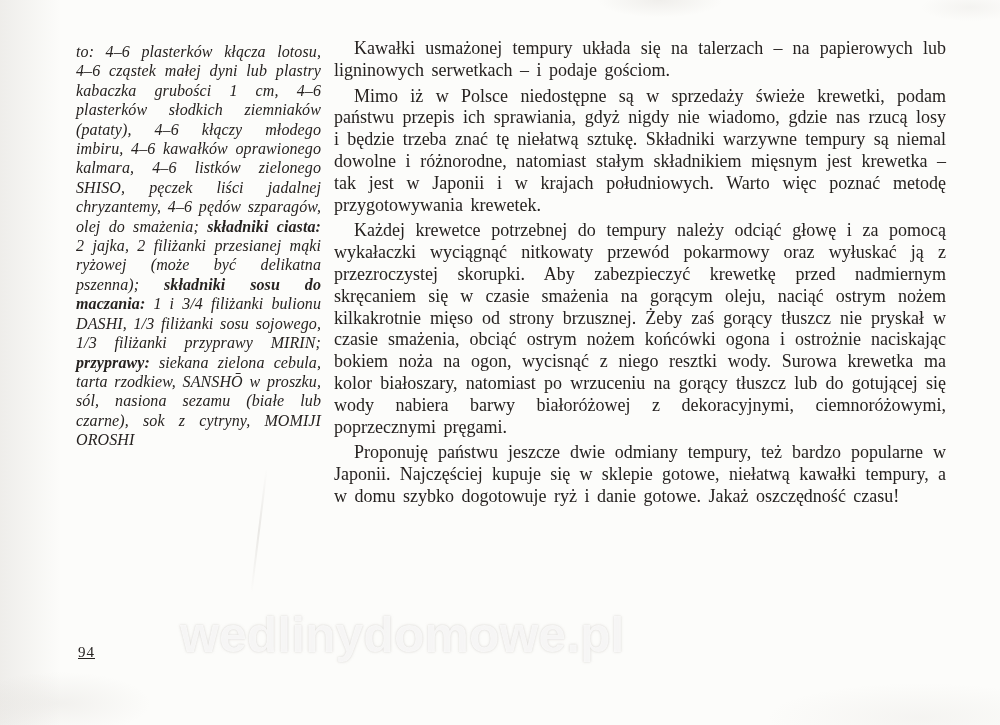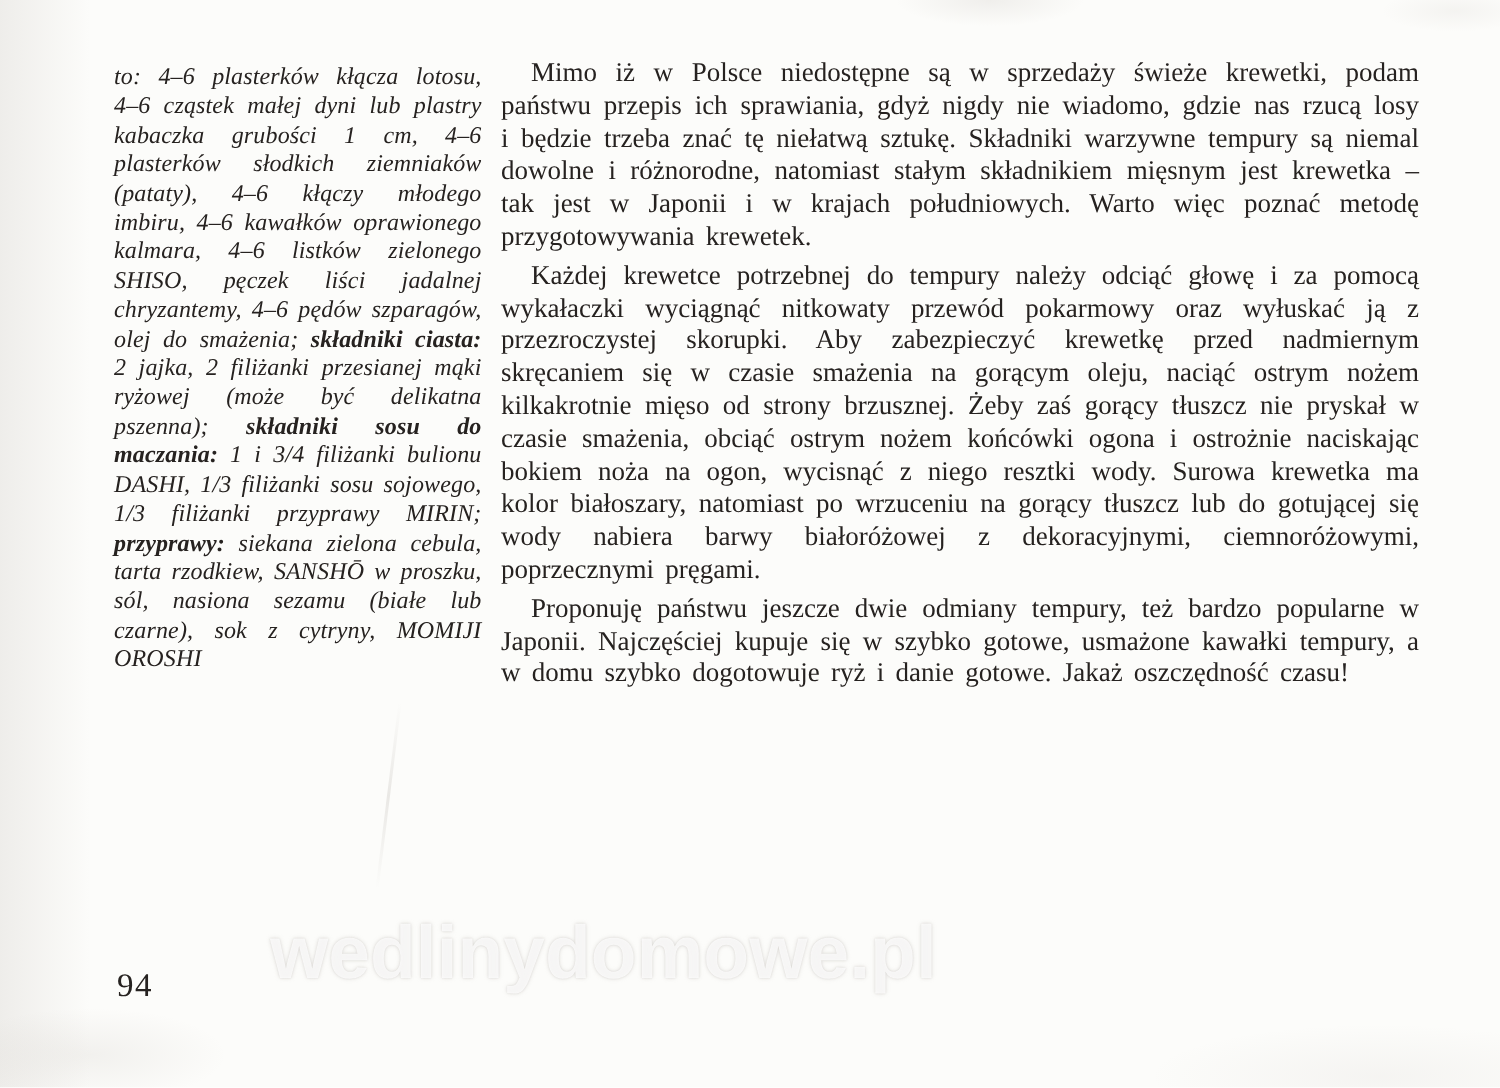--- a/index.html
+++ b/index.html
@@ -22,21 +22,21 @@
   }
   .left-col .b{font-weight:bold;}
   .right-col{
     position:absolute;left:334px;top:38px;width:612px;
     font-size:18px;line-height:21.8px;
     text-align:justify;word-spacing:3px;
   }
   .right-col p{margin:0 0 4px 0;text-indent:20px;}
   .page-number{
     position:absolute;left:78px;top:644px;
-    font-size:22px;letter-spacing:1px;
+    font-size:15px;letter-spacing:1px;text-decoration:underline;
   }
   .crease{
     position:absolute;left:258px;top:468px;width:2px;height:125px;
     background:linear-gradient(to bottom, rgba(0,0,0,0), rgba(120,110,100,0.14) 50%, rgba(0,0,0,0));
     transform:rotate(7deg);
   }
   .watermark{
     position:absolute;left:180px;top:610px;
     font-family:"Liberation Sans", sans-serif;
     font-weight:bold;font-size:50px;line-height:1;white-space:nowrap;
@@ -49,23 +49,24 @@
 </head>
 <body>
 
 <div class="page">
 
   <div class="left-col">
     <span id="ingredients-text"><span>to: 4–6 plasterków kłącza lotosu, 4–6 cząstek małej dyni lub plastry kabaczka grubości 1 cm, 4–6 plasterków słodkich ziemniaków (pataty), 4–6 kłączy młodego imbiru, 4–6 kawałków oprawionego kalmara, 4–6 listków zielonego SHISO, pęczek liści jadalnej chryzantemy, 4–6 pędów szparagów, olej do smażenia; </span><span class="b">składniki ciasta:</span><span> 2 jajka, 2 filiżanki przesianej mąki ryżowej (może być delikatna pszenna); </span><span class="b">składniki sosu do maczania:</span><span> 1 i 3/4 filiżanki bulionu DASHI, 1/3 filiżanki sosu sojowego, 1/3 filiżanki przyprawy MIRIN; </span><span class="b">przyprawy:</span><span> siekana zielona cebula, tarta rzodkiew, SANSHŌ w proszku, sól, nasiona sezamu (białe lub czarne), sok z cytryny, MOMIJI OROSHI</span></span>
   </div>
 
   <div class="right-col" id="recipe-column">
+      <p>Kawałki usmażonej tempury układa się na talerzach – na papierowych lub ligninowych serwetkach – i podaje gościom.</p>
       <p>Mimo iż w Polsce niedostępne są w sprzedaży świeże krewetki, podam państwu przepis ich sprawiania, gdyż nigdy nie wiadomo, gdzie nas rzucą losy i będzie trzeba znać tę niełatwą sztukę. Składniki warzywne tempury są niemal dowolne i różnorodne, natomiast stałym składnikiem mięsnym jest krewetka – tak jest w Japonii i w krajach południowych. Warto więc poznać metodę przygotowywania krewetek.</p>
       <p>Każdej krewetce potrzebnej do tempury należy odciąć głowę i za pomocą wykałaczki wyciągnąć nitkowaty przewód pokarmowy oraz wyłuskać ją z przezroczystej skorupki. Aby zabezpieczyć krewetkę przed nadmiernym skręcaniem się w czasie smażenia na gorącym oleju, naciąć ostrym nożem kilkakrotnie mięso od strony brzusznej. Żeby zaś gorący tłuszcz nie pryskał w czasie smażenia, obciąć ostrym nożem końcówki ogona i ostrożnie naciskając bokiem noża na ogon, wycisnąć z niego resztki wody. Surowa krewetka ma kolor białoszary, natomiast po wrzuceniu na gorący tłuszcz lub do gotującej się wody nabiera barwy białoróżowej z dekoracyjnymi, ciemnoróżowymi, poprzecznymi pręgami.</p>
-      <p>Proponuję państwu jeszcze dwie odmiany tempury, też bardzo popularne w Japonii. Najczęściej kupuje się w szybko gotowe, usmażone kawałki tempury, a w domu szybko dogotowuje ryż i danie gotowe. Jakaż oszczędność czasu!</p>
+      <p>Proponuję państwu jeszcze dwie odmiany tempury, też bardzo popularne w Japonii. Najczęściej kupuje się w sklepie gotowe, niełatwą kawałki tempury, a w domu szybko dogotowuje ryż i danie gotowe. Jakaż oszczędność czasu!</p>
     </div>
 
   <div class="crease"></div>
 
   <div class="page-number">94</div>
 
   <div class="watermark">wedlinydomowe.pl</div>
 
 </div>
 

